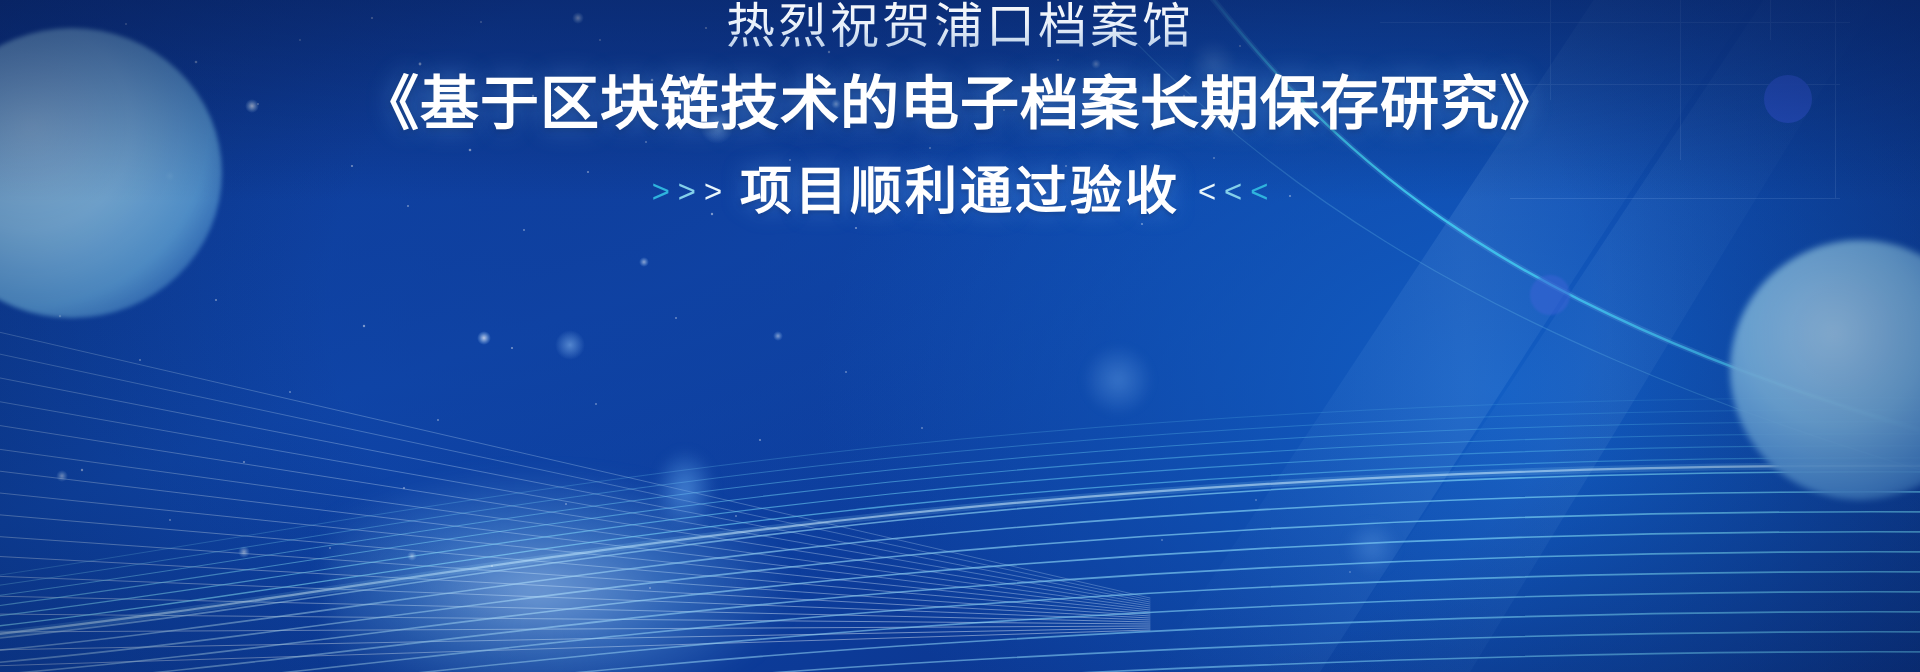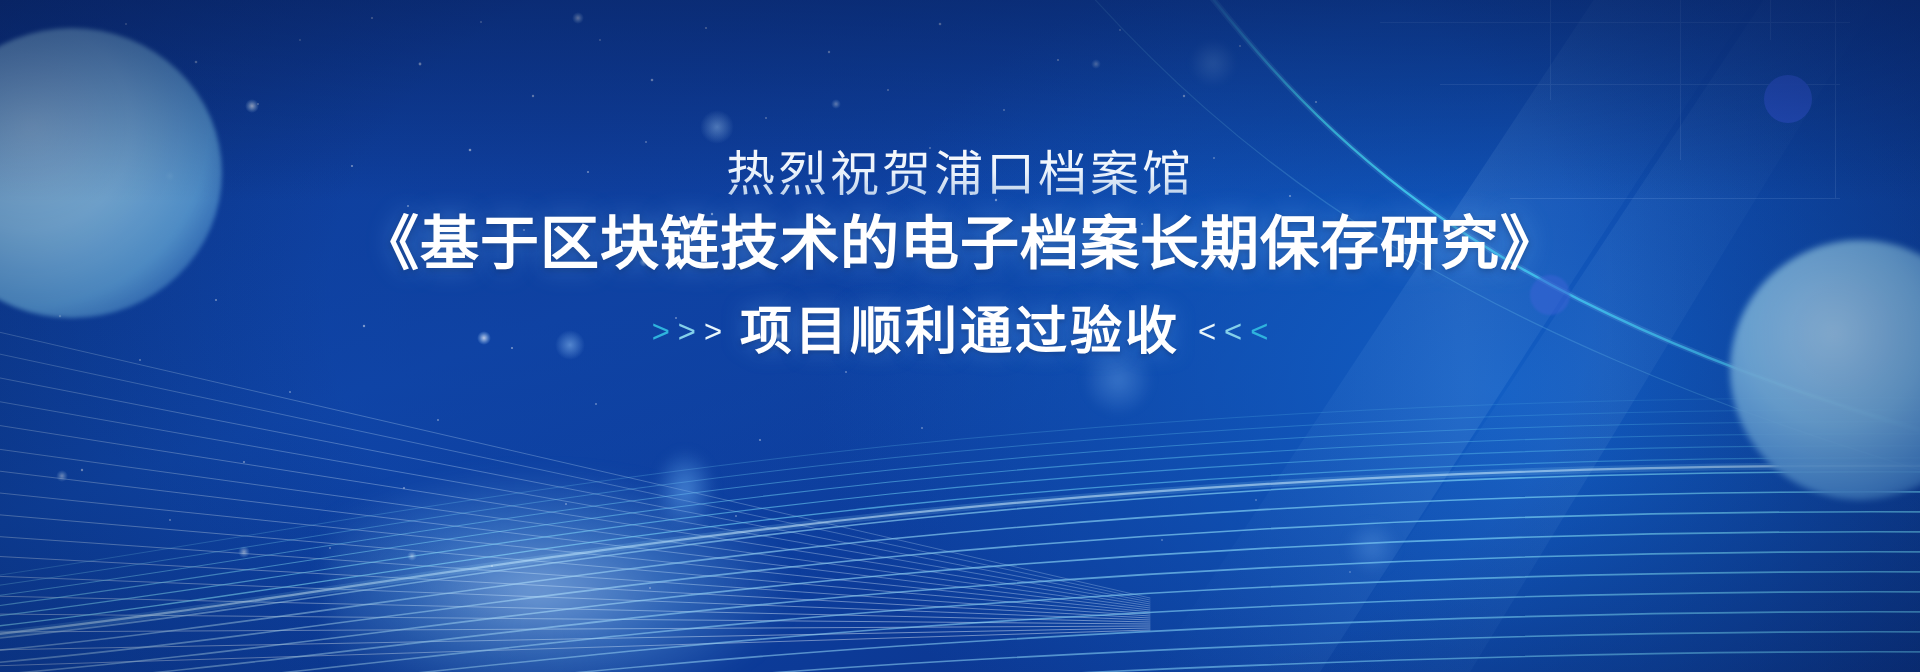--- a/index.html
+++ b/index.html
@@ -155,41 +155,40 @@
   }
 
   
   .content {
     position: absolute;
     inset: 0;
     display: flex;
     flex-direction: column;
     align-items: center;
     justify-content: flex-start;
-    padding-top: 148px;
     box-sizing: border-box;
   }
 
   .line1 {
     font-size: 49px;
     line-height: 1.08;
     letter-spacing: 3px;
     font-weight: 400;
     color: #eaf3ff;
     background: linear-gradient(180deg, #ffffff 0%, #f2f8ff 45%, #b9cfe9 100%);
     -webkit-background-clip: text;
     background-clip: text;
     -webkit-text-fill-color: transparent;
     text-shadow: none;
     opacity: 0.97;
     white-space: nowrap;
   }
 
   .line2 {
-    margin-top: 12px;
+    margin-top: 20px;
     font-size: 59px;
     line-height: 1.08;
     letter-spacing: 1px;
     font-weight: 700;
     color: #ffffff;
     white-space: nowrap;
     text-shadow: 0 0 26px rgba(120,190,255,0.45), 0 2px 6px rgba(4,28,80,0.45);
   }
 
   .line3-wrap {

